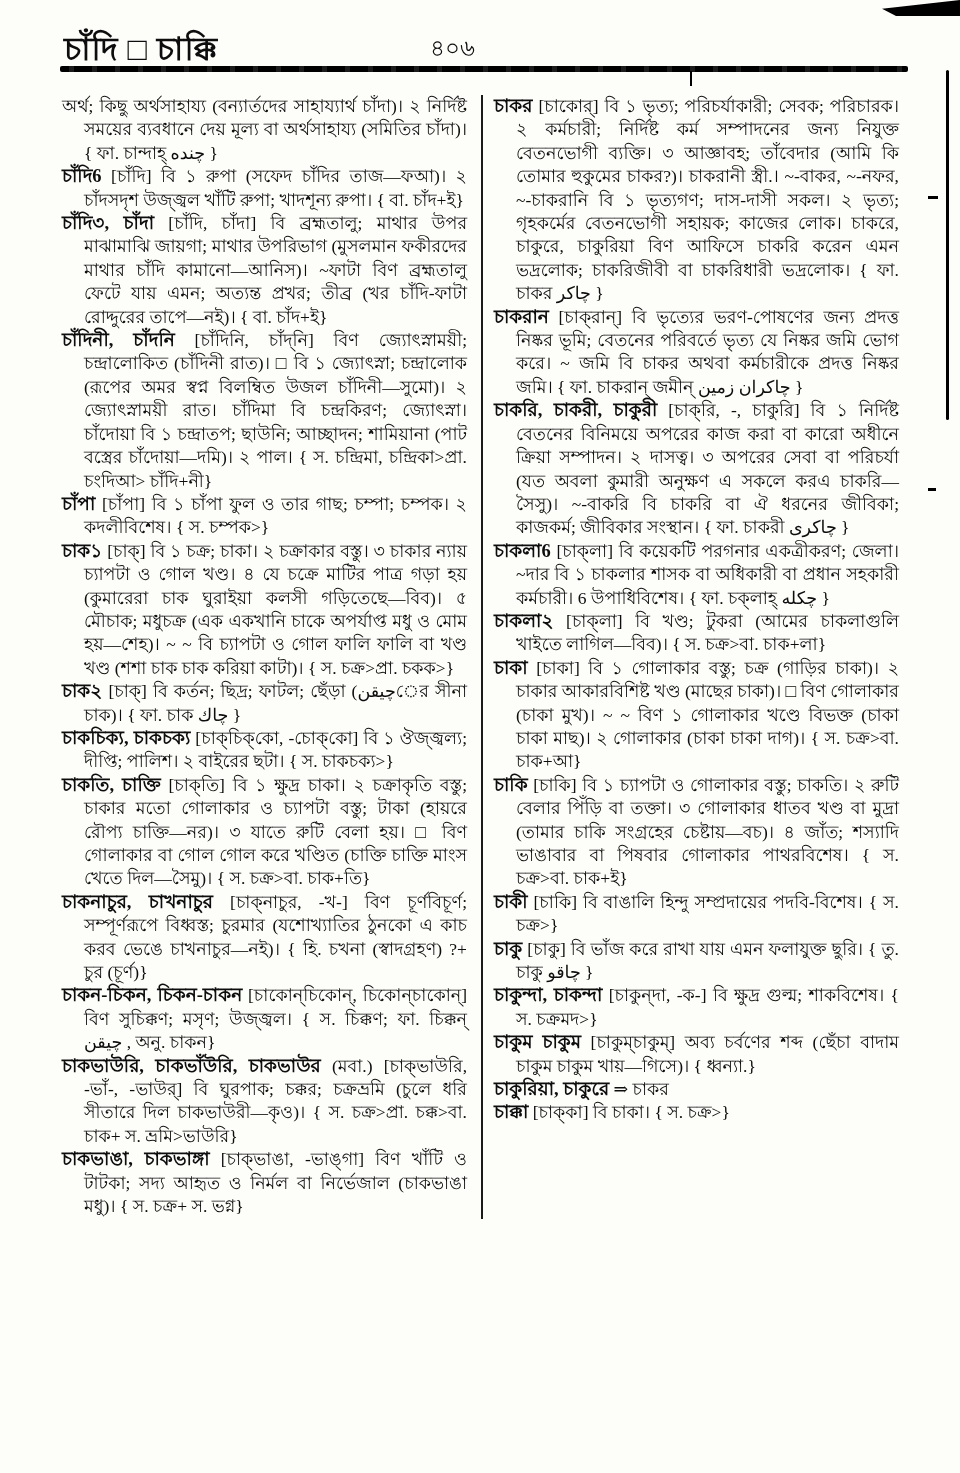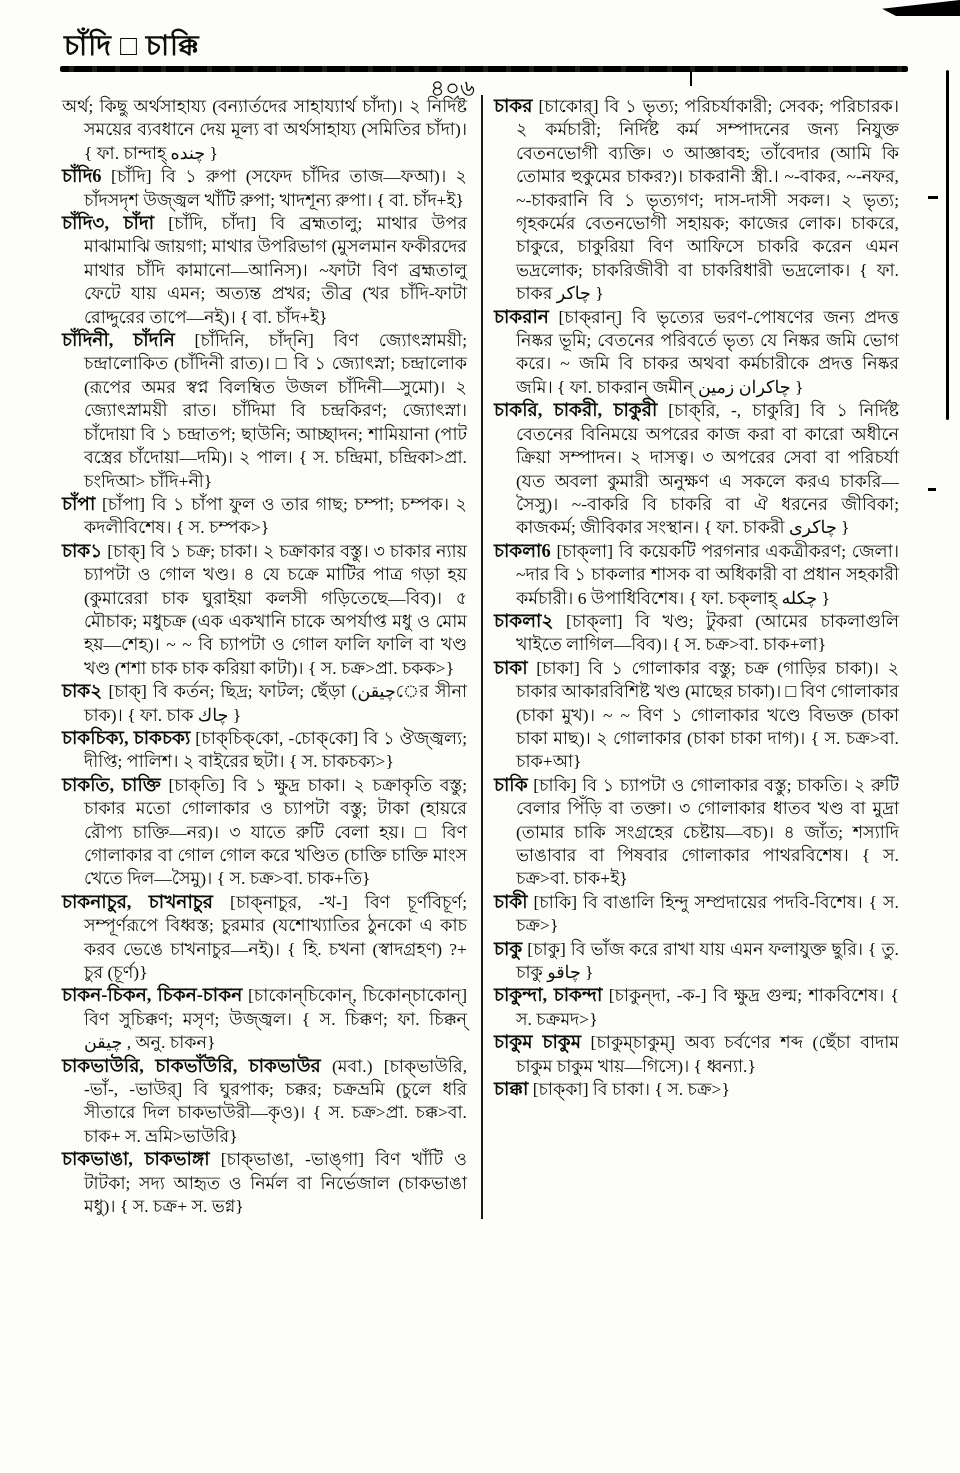--- a/index.html
+++ b/index.html
@@ -6,22 +6,22 @@
   .page {
     position:relative;
     width:960px; height:1473px;
     margin:0 auto;
     background:#fdfdfa;
     color:#0d0d0d;
     font-family:"Liberation Serif","DejaVu Serif",serif;
     overflow:hidden;
   }
   .header { position:absolute; top:24px; left:64px; width:845px; height:40px; }
-  .guide-words { position:absolute; left:0; top:0; font-weight:bold; font-size:28px; letter-spacing:1px; }
-  .page-number { position:absolute; left:366px; top:6px; font-size:23px;margin-top:40px; }
+  .guide-words { position:absolute; left:0; top:0; font-weight:bold; font-size:32px; letter-spacing:1px; }
+  .page-number { position:absolute; left:366px; top:6px; font-size:23px; }
   .header-rule {
     position:absolute; top:66px; left:60px; width:848px; height:6px;
     background:repeating-linear-gradient(90deg,#000 0 9px,#1c1c1c 9px 14px,#000 14px 23px);
     border-radius:2px;
   }
   .rule-tick { position:absolute; top:71px; left:690px; width:2px; height:15px; background:#000; }
   .columns { position:absolute; top:95px; left:62px; width:846px; display:flex; }
   .col { width:405px; text-align:justify; font-size:17.5px; line-height:23.4px; }
   .col-left { margin-right:14px; }
   .col-right { margin-left:11px; }
@@ -74,20 +74,21 @@
       <p class="entry"><b class="hw">চাকরান</b> <span>[চাক্‌রান্] বি ভৃত্যের ভরণ-পোষণের জন্য প্রদত্ত নিষ্কর ভূমি; বেতনের পরিবর্তে ভৃত্য যে নিষ্কর জমি ভোগ করে। ~ জমি বি চাকর অথবা কর্মচারীকে প্রদত্ত নিষ্কর জমি। { ফা. চাকরান্ জমীন্ چاكران زمين }</span></p>
       <p class="entry"><b class="hw">চাকরি, চাকরী, চাকুরী</b> <span>[চাক্‌রি, -, চাকুরি] বি ১ নির্দিষ্ট বেতনের বিনিময়ে অপরের কাজ করা বা কারো অধীনে ক্রিয়া সম্পাদন। ২ দাসত্ব। ৩ অপরের সেবা বা পরিচর্যা (যত অবলা কুমারী অনুক্ষণ এ সকলে করএ চাকরি—সৈসু)। ~-বাকরি বি চাকরি বা ঐ ধরনের জীবিকা; কাজকর্ম; জীবিকার সংস্থান। { ফা. চাকরী چاكرى }</span></p>
       <p class="entry"><b class="hw">চাকলা6</b> <span>[চাক্‌লা] বি কয়েকটি পরগনার একত্রীকরণ; জেলা। ~দার বি ১ চাকলার শাসক বা অধিকারী বা প্রধান সহকারী কর্মচারী। 6 উপাধিবিশেষ। { ফা. চক্‌লাহ্ چكله }</span></p>
       <p class="entry"><b class="hw">চাকলা২</b> <span>[চাক্‌লা] বি খণ্ড; টুকরা (আমের চাকলাগুলি খাইতে লাগিল—বিব)। { স. চক্র&gt;বা. চাক+লা}</span></p>
       <p class="entry"><b class="hw">চাকা</b> <span>[চাকা] বি ১ গোলাকার বস্তু; চক্র (গাড়ির চাকা)। ২ চাকার আকারবিশিষ্ট খণ্ড (মাছের চাকা)। □ বিণ গোলাকার (চাকা মুখ)। ~ ~ বিণ ১ গোলাকার খণ্ডে বিভক্ত (চাকা চাকা মাছ)। ২ গোলাকার (চাকা চাকা দাগ)। { স. চক্র&gt;বা. চাক+আ}</span></p>
       <p class="entry"><b class="hw">চাকি</b> <span>[চাকি] বি ১ চ্যাপটা ও গোলাকার বস্তু; চাকতি। ২ রুটি বেলার পিঁড়ি বা তক্তা। ৩ গোলাকার ধাতব খণ্ড বা মুদ্রা (তামার চাকি সংগ্রহের চেষ্টায়—বচ)। ৪ জাঁত; শস্যাদি ভাঙাবার বা পিষবার গোলাকার পাথরবিশেষ। { স. চক্র&gt;বা. চাক+ই}</span></p>
       <p class="entry"><b class="hw">চাকী</b> <span>[চাকি] বি বাঙালি হিন্দু সম্প্রদায়ের পদবি-বিশেষ। { স. চক্র&gt;}</span></p>
       <p class="entry"><b class="hw">চাকু</b> <span>[চাকু] বি ভাঁজ করে রাখা যায় এমন ফলাযুক্ত ছুরি। { তু. চাকু چاقو }</span></p>
       <p class="entry"><b class="hw">চাকুন্দা, চাকন্দা</b> <span>[চাকুন্‌দা, -ক-] বি ক্ষুদ্র গুল্ম; শাকবিশেষ। { স. চক্রমদ&gt;}</span></p>
       <p class="entry"><b class="hw">চাকুম চাকুম</b> <span>[চাকুম্‌চাকুম্] অব্য চর্বণের শব্দ (ছেঁচা বাদাম চাকুম চাকুম খায়—গিসে)। { ধ্বন্যা.}</span></p>
+      <p class="entry"><b class="hw">চাকুরিয়া, চাকুরে</b> <span>⇒ চাকর</span></p>
       <p class="entry"><b class="hw">চাক্কা</b> <span>[চাক্‌কা] বি চাকা। { স. চক্র&gt;}</span></p>
     </div>
 
   </div>
 
   <div class="artifact-corner"></div>
   <div class="artifact-edge-line"></div>
   <div class="artifact-edge-dash1"></div>
   <div class="artifact-edge-dash2"></div>
 

